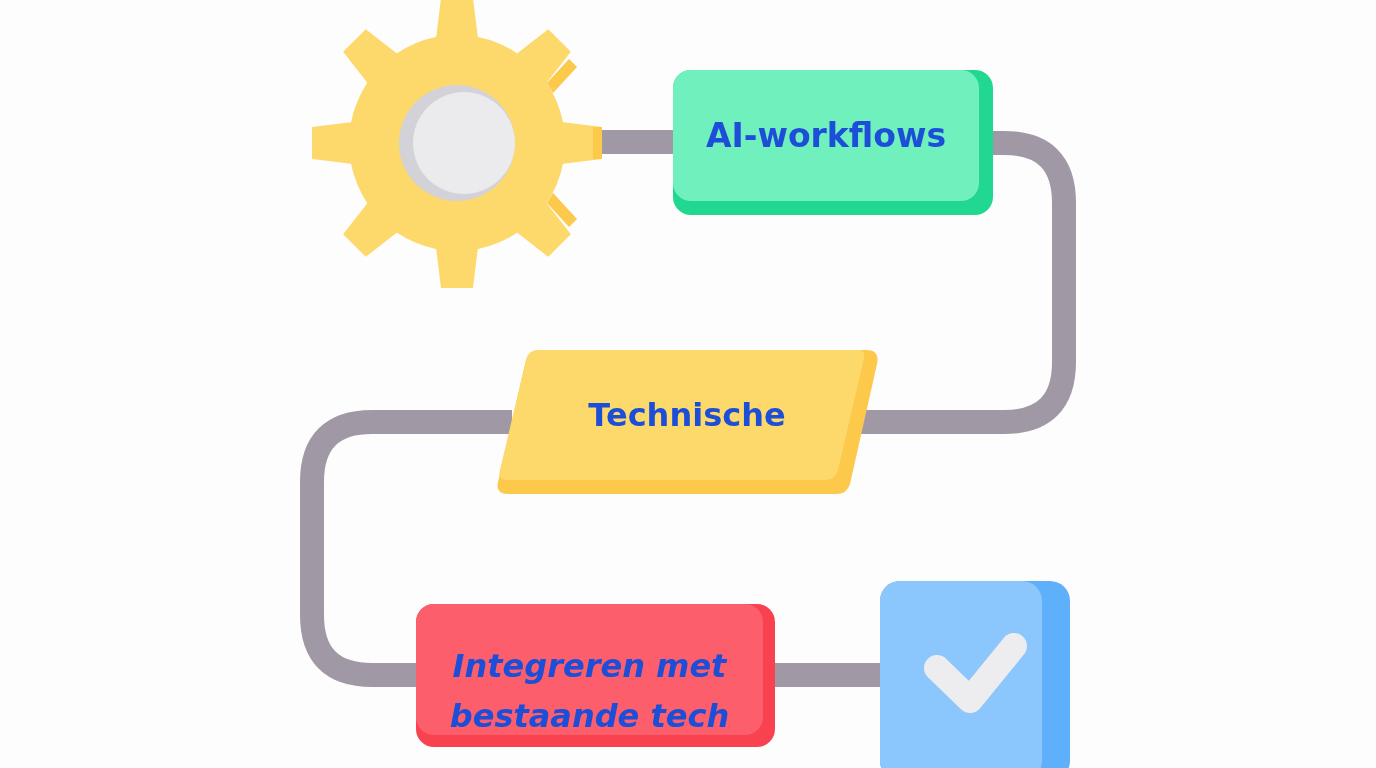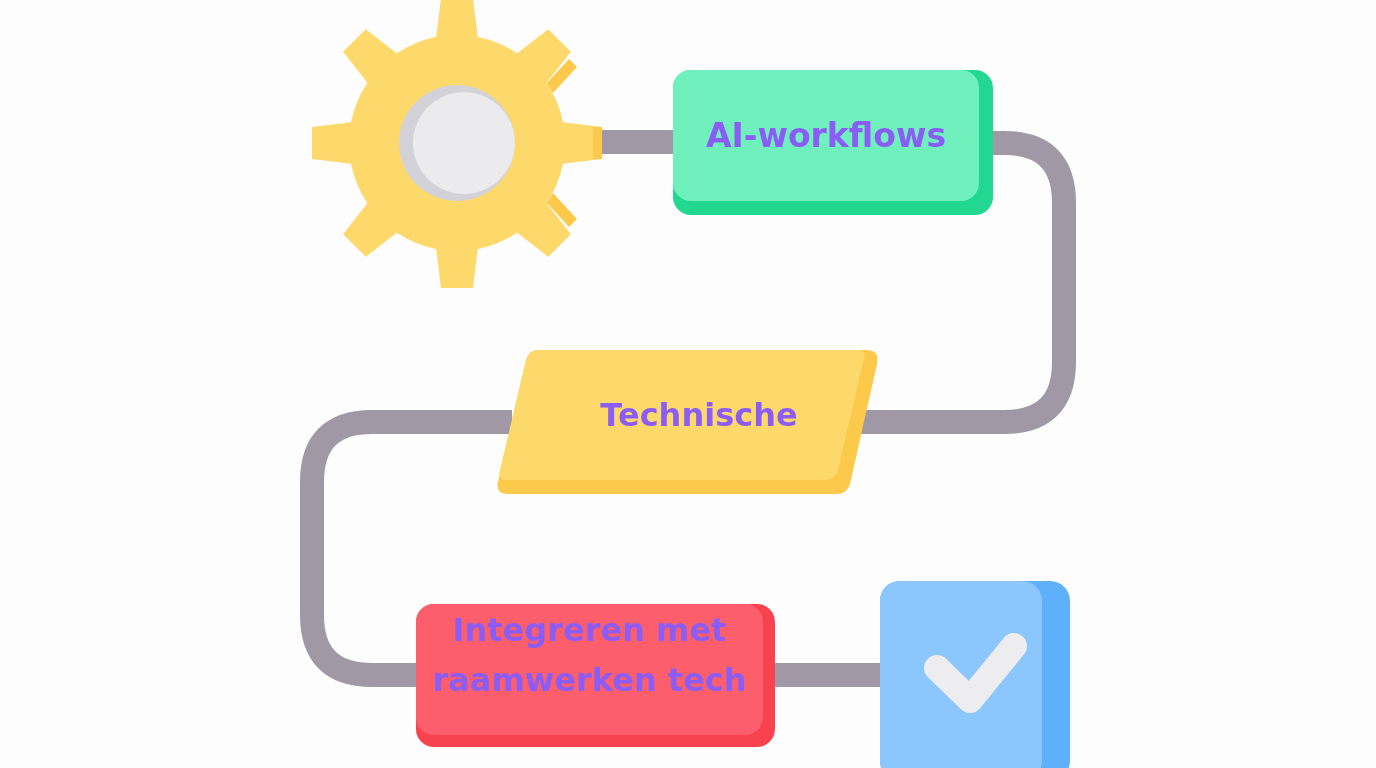--- a/index.html
+++ b/index.html
@@ -21,21 +21,21 @@
       left: 0; top: 0;
       width: 1376px;
       height: 768px;
     }
     .label {
       position: absolute;
       display: flex;
       align-items: center;
       justify-content: center;
       text-align: center;
-      color: #8b5cf6;
+      color: #1d4ed8;
       font-weight: bold;
       font-family: "DejaVu Sans", "Liberation Sans", sans-serif;
       line-height: 1.25;
       pointer-events: auto;
     }
     .label span { display: block; }
   </style>
 </head>
 <body>
 
@@ -92,22 +92,22 @@
       <rect x="880" y="581" width="190" height="200" rx="20" fill="#5fb0fa"></rect>
       <rect x="880" y="581" width="162" height="200" rx="20" fill="#8bc6fc"></rect>
       <polyline points="937,668 970,700 1014,646" fill="none" stroke="#ededf0" stroke-width="26" stroke-linecap="round" stroke-linejoin="round"></polyline>
     </g>
   </svg>
 
   <div class="label" style="left:673px; top:70px; width:306px; height:131px; font-size:33px;">
     <span>AI-workflows</span>
   </div>
 
-  <div class="label" style="left:524px; top:352px; width:350px; height:128px; font-size:32px; flex-direction:row; line-height:1.6;gap:14px;">
+  <div class="label" style="left:512px; top:352px; width:350px; height:128px; font-size:32px; flex-direction:row; line-height:1.6;gap:14px;">
     <span>Technische</span>
   </div>
 
-  <div class="label" style="left:416px; top:592px; width:347px; height:128px; font-size:32px; flex-direction:column; line-height:1.55;">
+  <div class="label" style="left:416px; top:628px; width:347px; height:128px; font-size:32px; flex-direction:column; line-height:1.55;font-style:italic;">
     <span>Integreren met</span>
-    <span>raamwerken tech</span>
+    <span>bestaande tech</span>
   </div>
 
 </div>
 
 </body></html>

